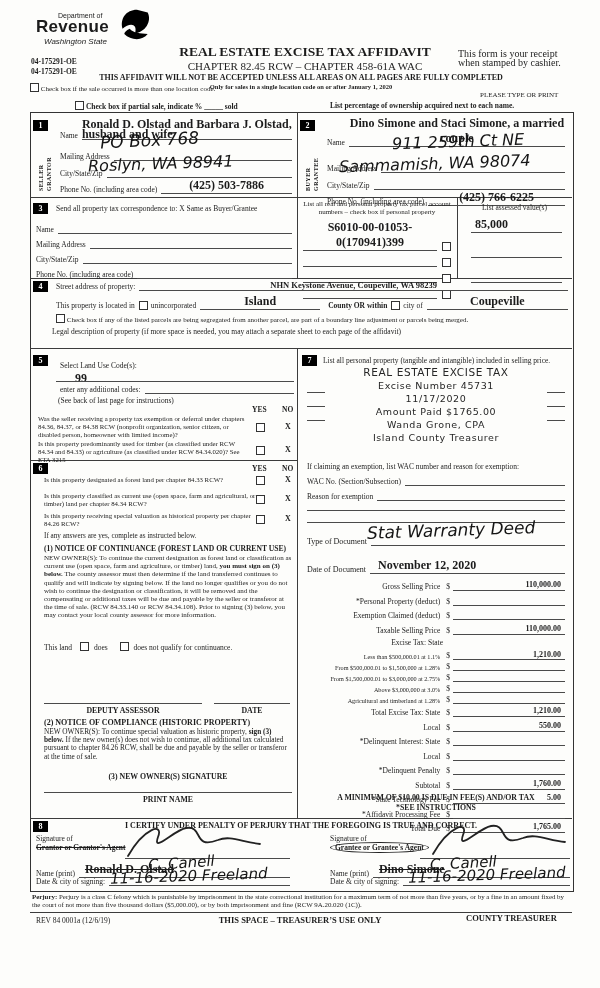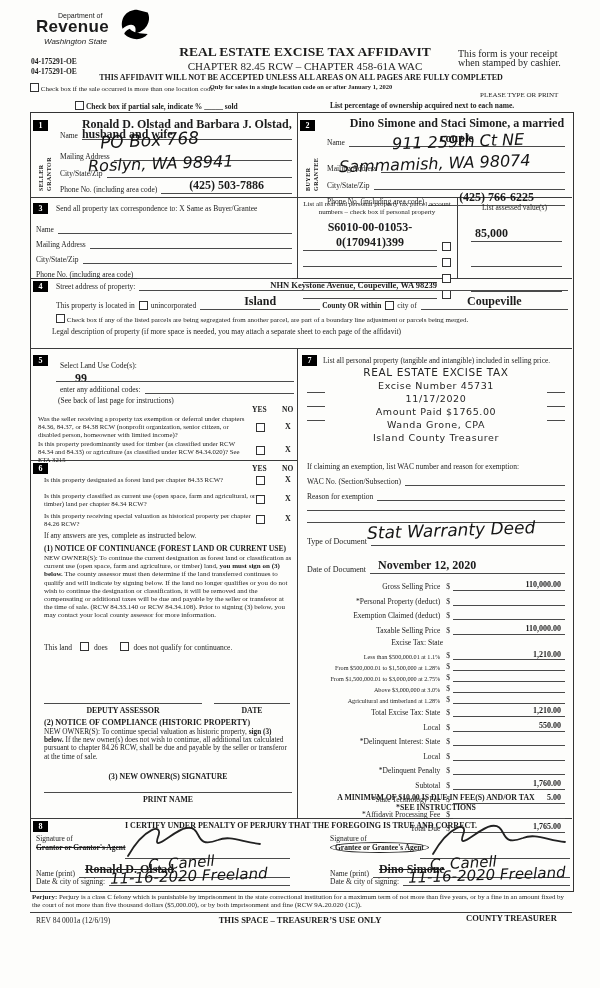--- a/index.html
+++ b/index.html
@@ -172,37 +172,37 @@
       <span class="fill" style="margin-left:0"></span>
         <span class="cb" style="margin-left:5px"></span>
     </div>
     <div class="frow" style="margin:4px 6px 0 6px;min-height:12px">
       <span class="fill" style="margin-left:0"></span>
         <span class="cb" style="margin-left:5px"></span>
     </div>
   </div>
   <div class="abs" style="left:457px;top:197px;width:115px;height:81px">
     <div class="lbl c" style="padding-top:6px">List assessed value(s)</div>
-    <div class="val" style="margin:14px 10px 0 14px;border-bottom:1px solid #4a4a4a;padding-left:4px;min-height:11px">85,000</div>
+    <div class="val" style="margin:5px 10px 0 14px;border-bottom:1px solid #4a4a4a;padding-left:4px;min-height:11px">85,000</div>
     <div style="margin:14px 10px 0 14px;border-bottom:1px solid #4a4a4a;min-height:10px"></div>
     <div style="margin:14px 10px 0 14px;border-bottom:1px solid #4a4a4a;min-height:10px"></div>
   </div>
 
   <div class="abs" style="left:30px;top:278px;width:542px;height:70px">
     <div class="numsq" style="left:3px;top:3px">4</div>
     <div class="frow" style="margin:2px 4px 0 26px">
       <span class="lbl">Street address of property:</span>
       <span class="fill val c" style="font-size:8.5px">NHN Keystone Avenue, Coupeville, WA  98239</span>
     </div>
     <div class="frow" style="margin:3px 4px 0 26px">
       <span class="lbl">This property is located in</span>
       <span class="cb" style="margin-left:4px"></span>
       <span class="lbl" style="margin-left:3px">unincorporated</span>
       <span class="fill val c" style="max-width:120px">Island</span>
-      <span class="lbl b" style="margin-left:2px">County OR  within</span>
+      <span class="lbl b" style="margin-left:8px">County OR  within</span>
       <span class="cb" style="margin-left:4px"></span>
       <span class="lbl" style="margin-left:3px">city of</span>
       <span class="fill val c">Coupeville</span>
     </div>
     <div style="margin:4px 4px 0 26px;font-size:7px">
       <span class="cb"></span>
       <span>Check box if any of the listed parcels are being segregated from another parcel, are part of a boundary line adjustment or parcels being merged.</span>
     </div>
     <div class="lbl" style="margin:3px 4px 0 22px">Legal description of property (if more space is needed, you may attach a separate sheet to each page of the affidavit)</div>
   </div>

